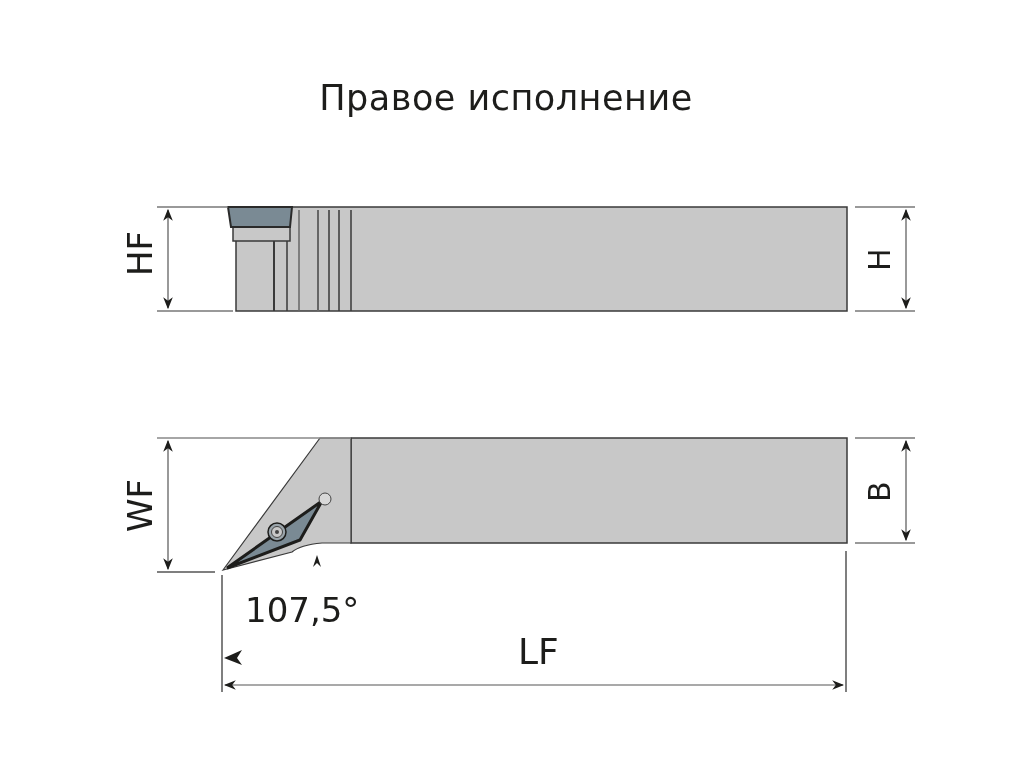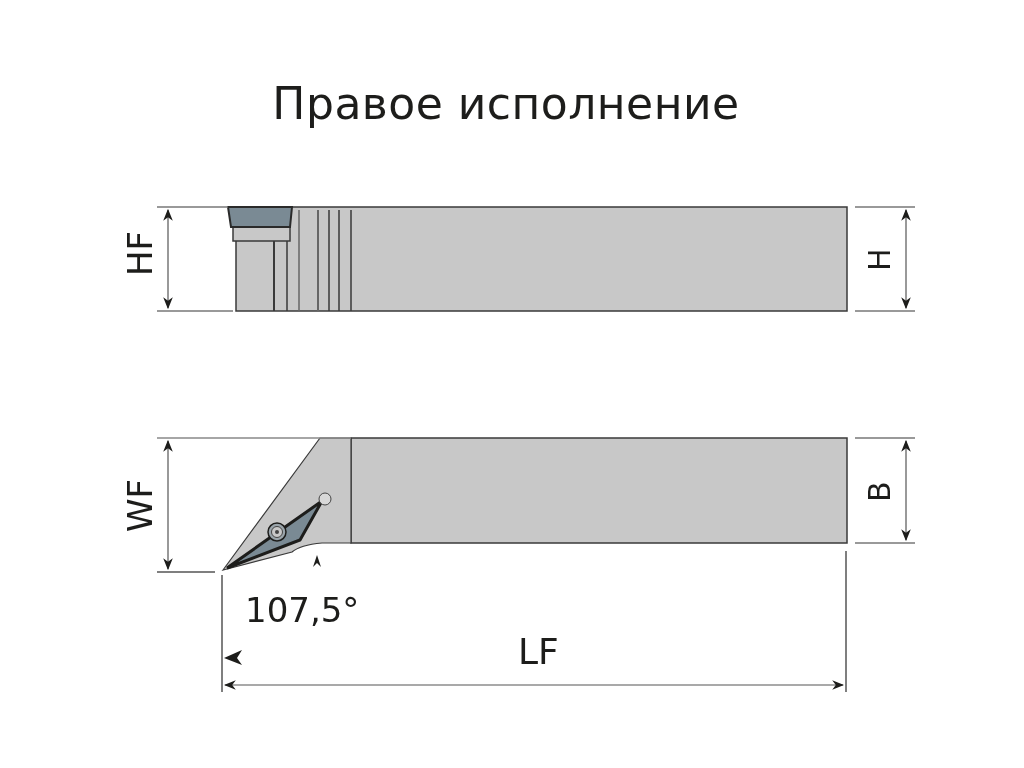--- a/index.html
+++ b/index.html
@@ -1,19 +1,19 @@
 <!DOCTYPE html>
 <html><head>
   <meta charset="utf-8">
   <style>
     html, body { margin: 0; padding: 0; background: #ffffff; }
     body { width: 1024px; height: 768px; position: relative; overflow: hidden; }
     .title {
       position: absolute; left: 0; top: 78px; width: 1012px; text-align: center;
-      font-family: "DejaVu Sans", sans-serif; font-size: 44px; color: #1d1d1b;
+      font-family: "DejaVu Sans", sans-serif; font-size: 35px; color: #1d1d1b;
       letter-spacing: 0.5px;
     }
     svg { position: absolute; left: 0; top: 0; }
     .lbl { font-family: "DejaVu Sans", sans-serif; fill: #1d1d1b; }
   </style>
 </head>
 <body>
 
 <div class="title">Правое исполнение</div>
 

